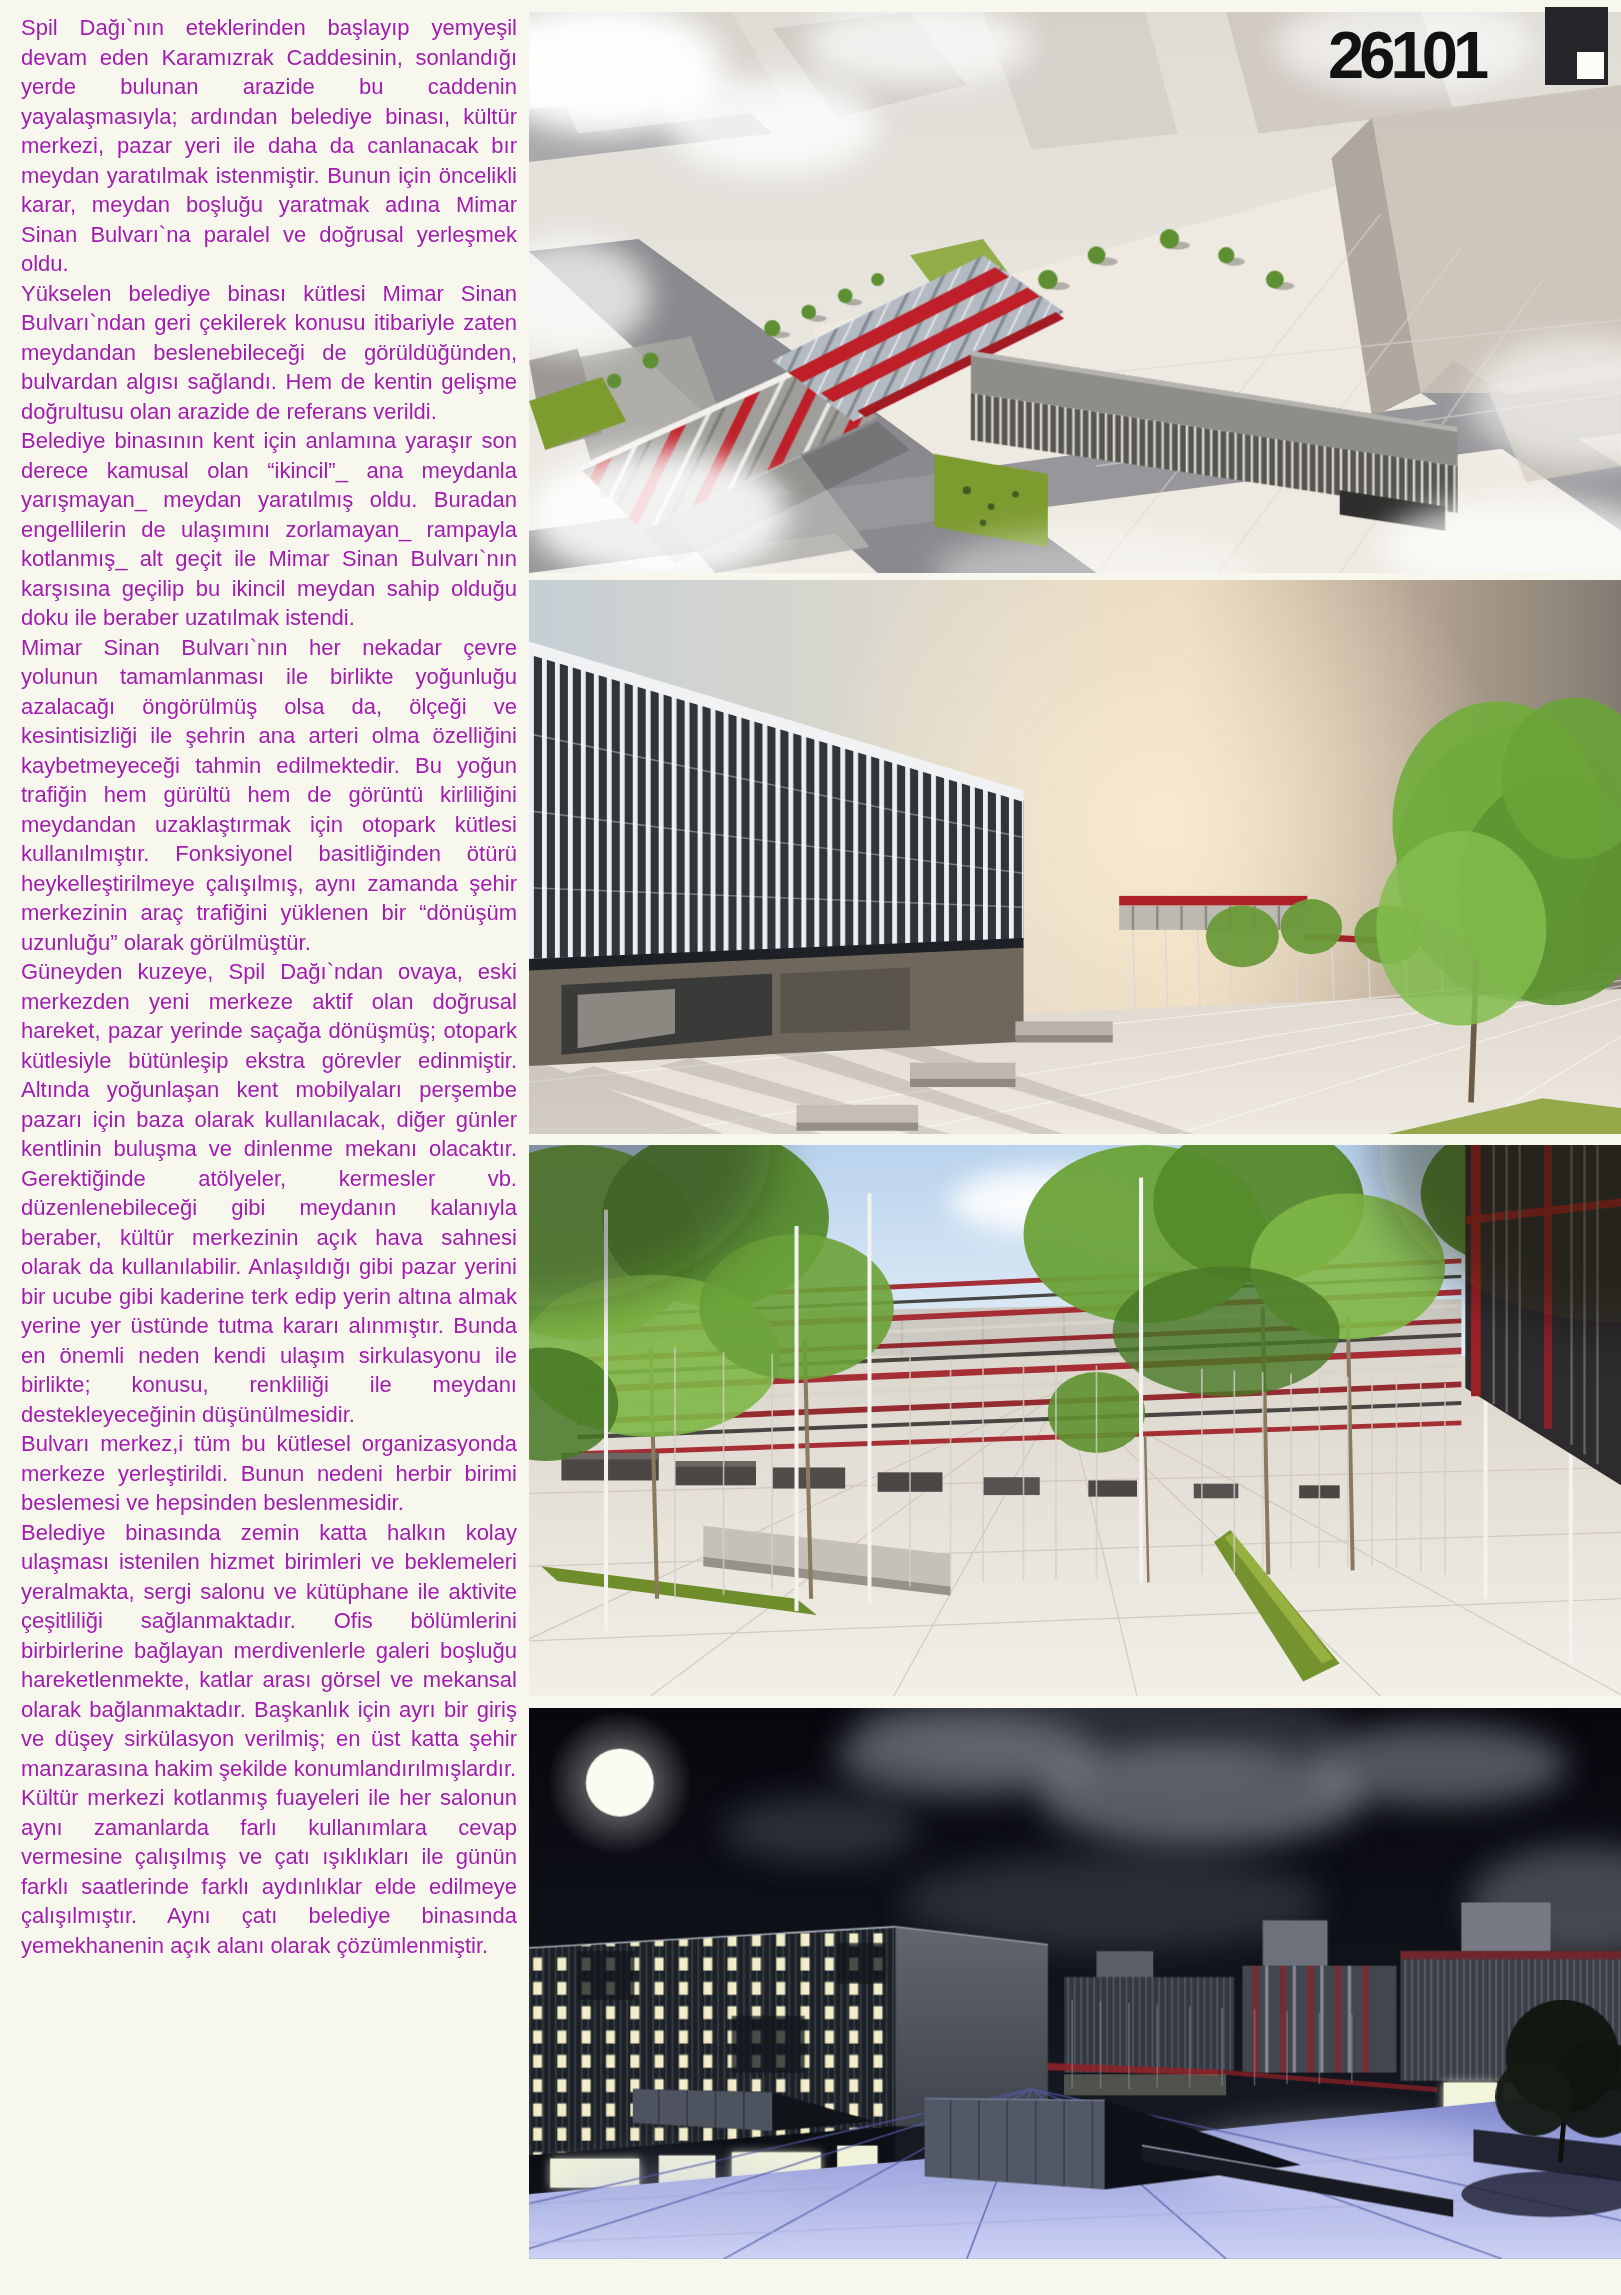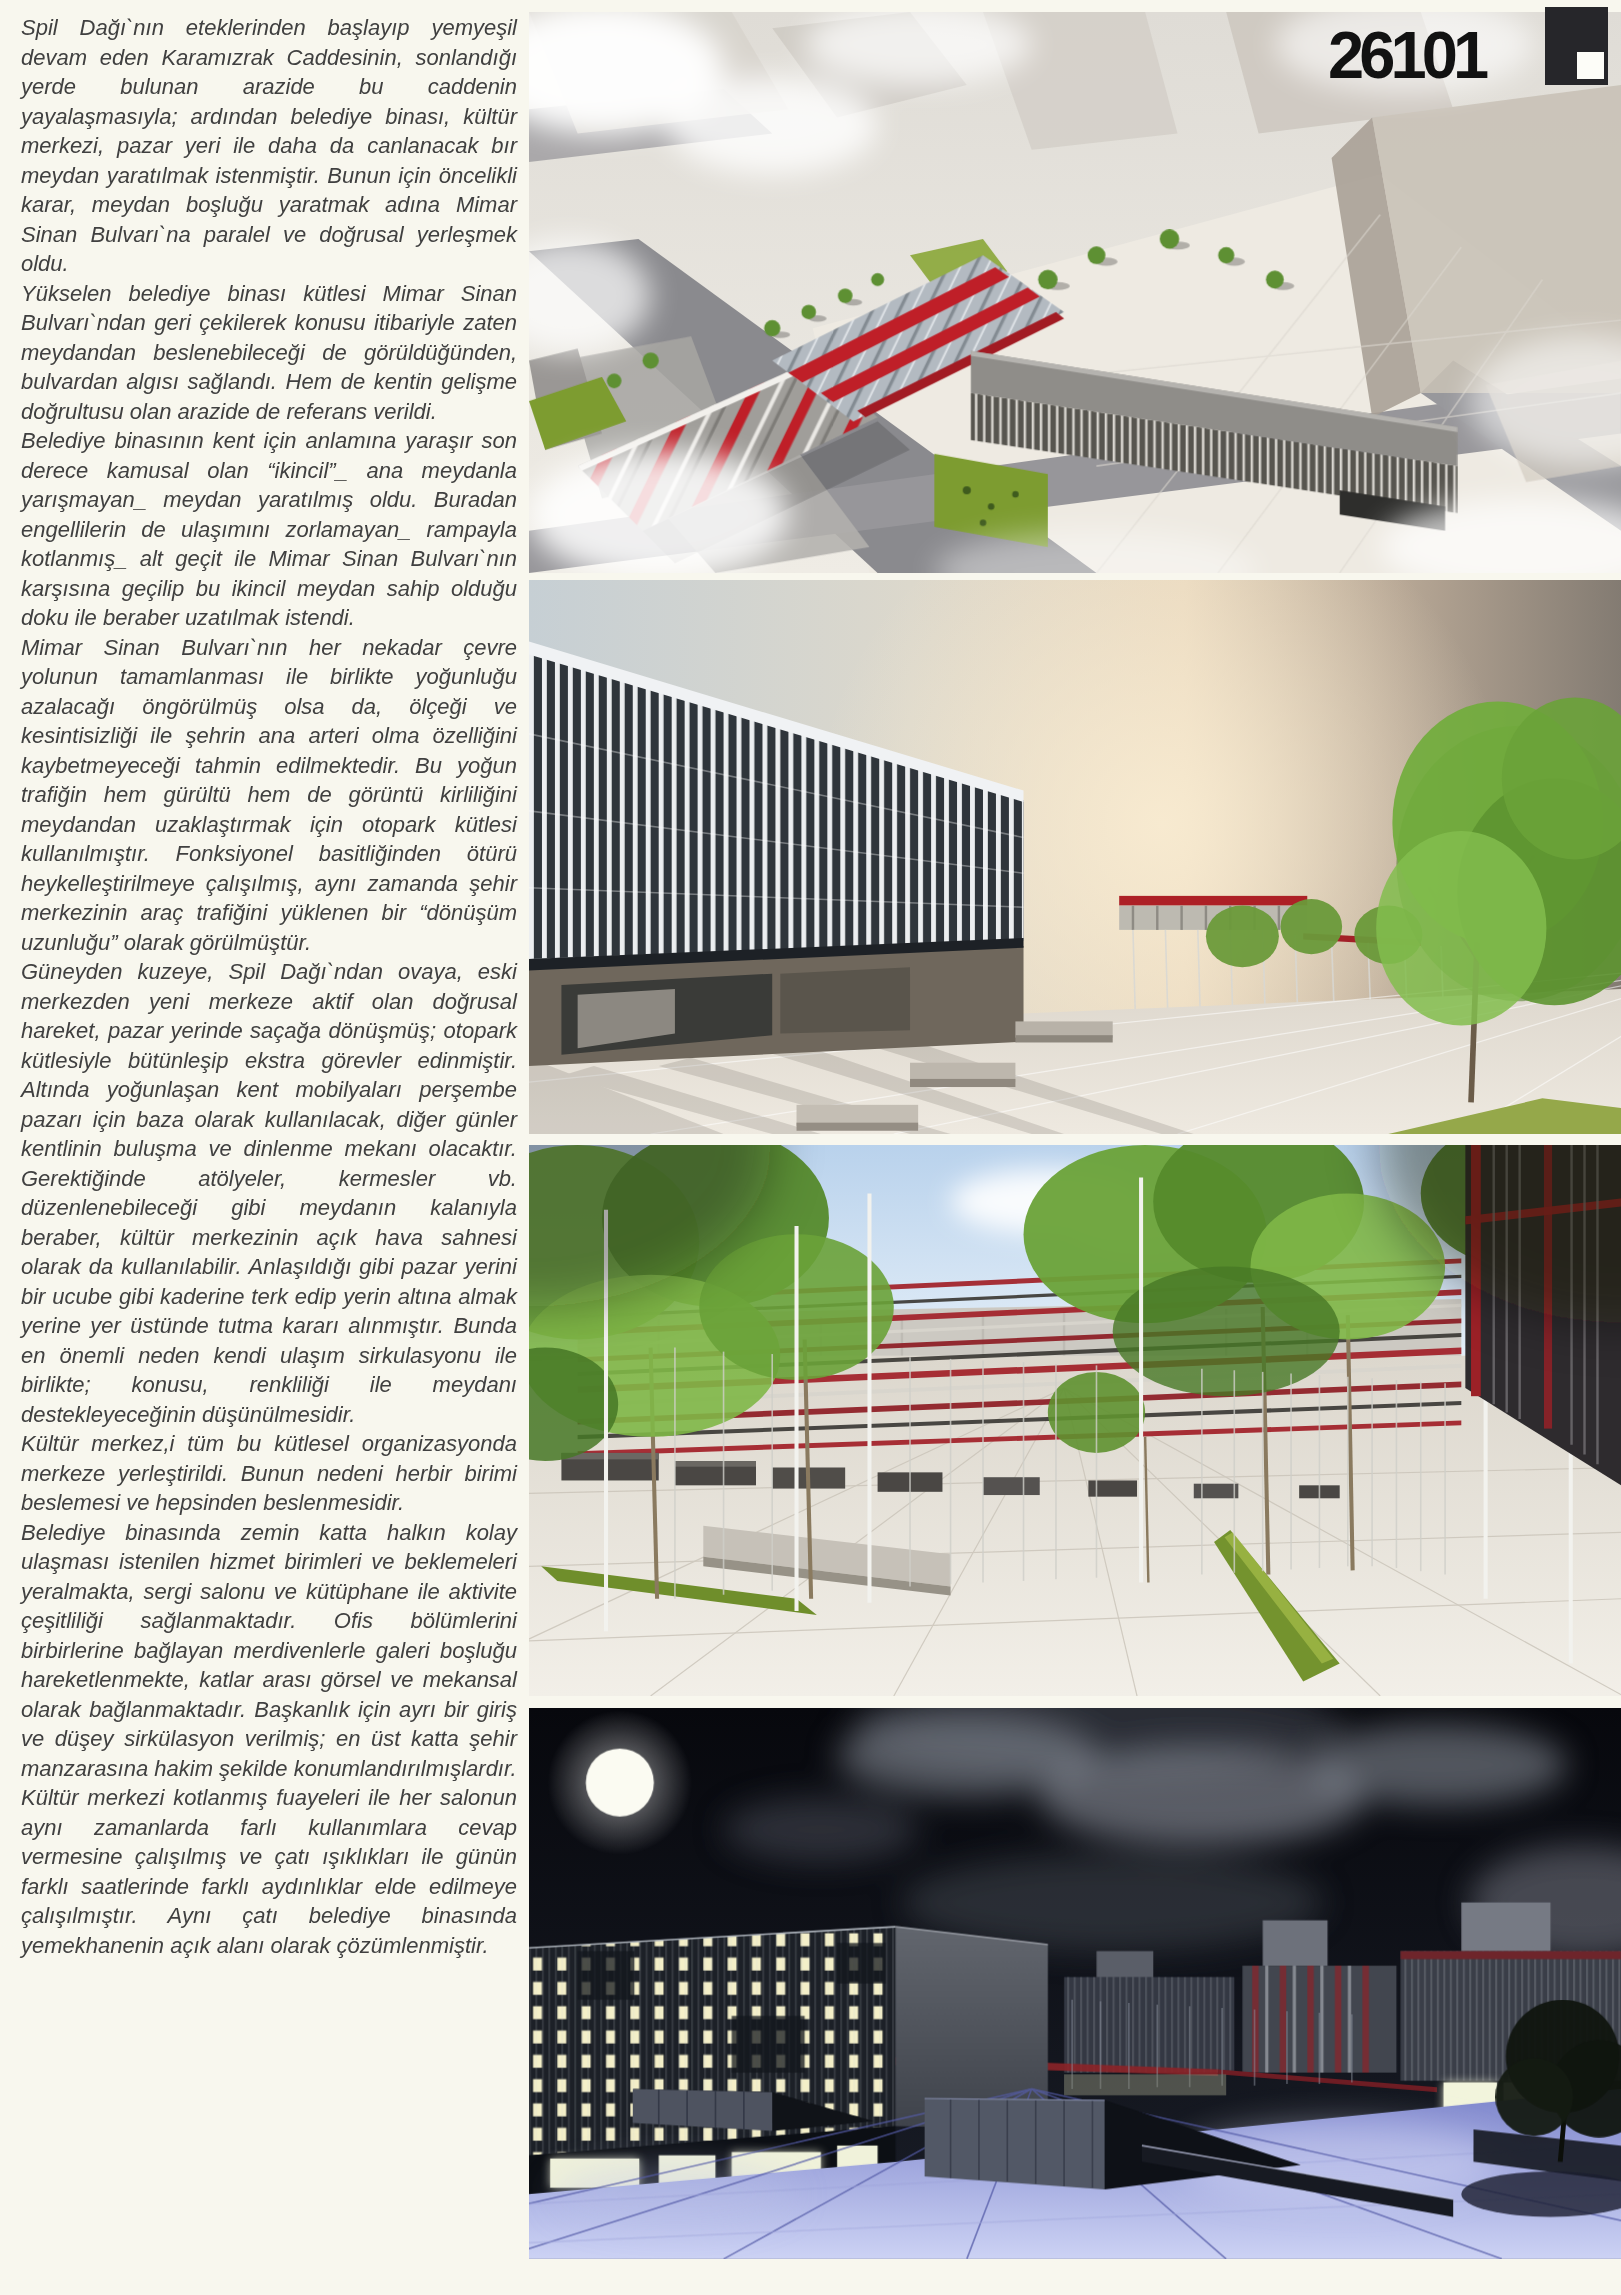--- a/index.html
+++ b/index.html
@@ -4,23 +4,22 @@
 <style>
   html,body{margin:0;padding:0;}
   body{
     width:1621px;height:2295px;position:relative;overflow:hidden;
     background:#f8f7ee;
     font-family:"Liberation Sans", sans-serif;
   }
   
   .text-col{
     position:absolute;left:21px;top:13px;width:496px;
-    color:#404040;font-size:22px;line-height:29.5px;
+    color:#a21caf;font-size:22px;line-height:29.5px;
     text-align:justify;
-    font-style:italic;
   }
   .text-col p{margin:0;}
   
   .fig{position:absolute;left:529px;width:1092px;overflow:hidden;}
   .fig svg{display:block;width:100%;height:100%;}
   #fig1{top:12px;height:561px;}
   #fig2{top:580px;height:554px;}
   #fig3{top:1145px;height:551px;}
   #fig4{top:1708px;height:551px;}
   
@@ -39,21 +38,21 @@
 </style>
 </head>
 <body style="background: rgb(248, 247, 238);">
 
 <aside class="text-col">
   <p>Spil Dağı`nın eteklerinden başlayıp yemyeşil devam eden Karamızrak Caddesinin, sonlandığı yerde bulunan arazide bu caddenin yayalaşmasıyla; ardından belediye binası, kültür merkezi, pazar yeri ile daha da canlanacak bır meydan yaratılmak istenmiştir. Bunun için öncelikli karar, meydan boşluğu yaratmak adına Mimar Sinan Bulvarı`na paralel ve doğrusal yerleşmek oldu.</p>
   <p>Yükselen belediye binası kütlesi Mimar Sinan Bulvarı`ndan geri çekilerek konusu itibariyle zaten meydandan beslenebileceği de görüldüğünden, bulvardan algısı sağlandı. Hem de kentin gelişme doğrultusu olan arazide de referans verildi.</p>
   <p>Belediye binasının kent için anlamına yaraşır son derece kamusal olan “ikincil”_ ana meydanla yarışmayan_ meydan yaratılmış oldu. Buradan engellilerin de ulaşımını zorlamayan_ rampayla kotlanmış_ alt geçit ile Mimar Sinan Bulvarı`nın karşısına geçilip bu ikincil meydan sahip olduğu doku ile beraber uzatılmak istendi.</p>
   <p>Mimar Sinan Bulvarı`nın her nekadar çevre yolunun tamamlanması ile birlikte yoğunluğu azalacağı öngörülmüş olsa da, ölçeği ve kesintisizliği ile şehrin ana arteri olma özelliğini kaybetmeyeceği tahmin edilmektedir. Bu yoğun trafiğin hem gürültü hem de görüntü kirliliğini meydandan uzaklaştırmak için otopark kütlesi kullanılmıştır. Fonksiyonel basitliğinden ötürü heykelleştirilmeye çalışılmış, aynı zamanda şehir merkezinin araç trafiğini yüklenen bir “dönüşüm uzunluğu” olarak görülmüştür.</p>
   <p>Güneyden kuzeye, Spil Dağı`ndan ovaya, eski merkezden yeni merkeze aktif olan doğrusal hareket, pazar yerinde saçağa dönüşmüş; otopark kütlesiyle bütünleşip ekstra görevler edinmiştir. Altında yoğunlaşan kent mobilyaları perşembe pazarı için baza olarak kullanılacak, diğer günler kentlinin buluşma ve dinlenme mekanı olacaktır. Gerektiğinde atölyeler, kermesler vb. düzenlenebileceği gibi meydanın kalanıyla beraber, kültür merkezinin açık hava sahnesi olarak da kullanılabilir. Anlaşıldığı gibi pazar yerini bir ucube gibi kaderine terk edip yerin altına almak yerine yer üstünde tutma kararı alınmıştır. Bunda en önemli neden kendi ulaşım sirkulasyonu ile birlikte; konusu, renkliliği ile meydanı destekleyeceğinin düşünülmesidir.</p>
-  <p>Kültür merkez,i tüm bu kütlesel organizasyonda merkeze yerleştirildi. Bunun nedeni herbir birimi beslemesi ve hepsinden beslenmesidir.</p>
+  <p>Bulvarı merkez,i tüm bu kütlesel organizasyonda merkeze yerleştirildi. Bunun nedeni herbir birimi beslemesi ve hepsinden beslenmesidir.</p>
   <p>Belediye binasında zemin katta halkın kolay ulaşması istenilen hizmet birimleri ve beklemeleri yeralmakta, sergi salonu ve kütüphane ile aktivite çeşitliliği sağlanmaktadır. Ofis bölümlerini birbirlerine bağlayan merdivenlerle galeri boşluğu hareketlenmekte, katlar arası görsel ve mekansal olarak bağlanmaktadır. Başkanlık için ayrı bir giriş ve düşey sirkülasyon verilmiş; en üst katta şehir manzarasına hakim şekilde konumlandırılmışlardır.</p>
   <p>Kültür merkezi kotlanmış fuayeleri ile her salonun aynı zamanlarda farlı kullanımlara cevap vermesine çalışılmış ve çatı ışıklıkları ile günün farklı saatlerinde farklı aydınlıklar elde edilmeye çalışılmıştır. Aynı çatı belediye binasında yemekhanenin açık alanı olarak çözümlenmiştir.</p>
 </aside>
 
 <figure id="fig1" class="fig" style="margin:0">
 <svg viewBox="0 0 1347 692" preserveAspectRatio="none">
   <defs>
     <linearGradient id="bg1" x1="0" y1="0" x2="0" y2="1">
       <stop offset="0" stop-color="#dfdcd6"></stop>
           <stop offset="1" stop-color="#efece5"></stop>

